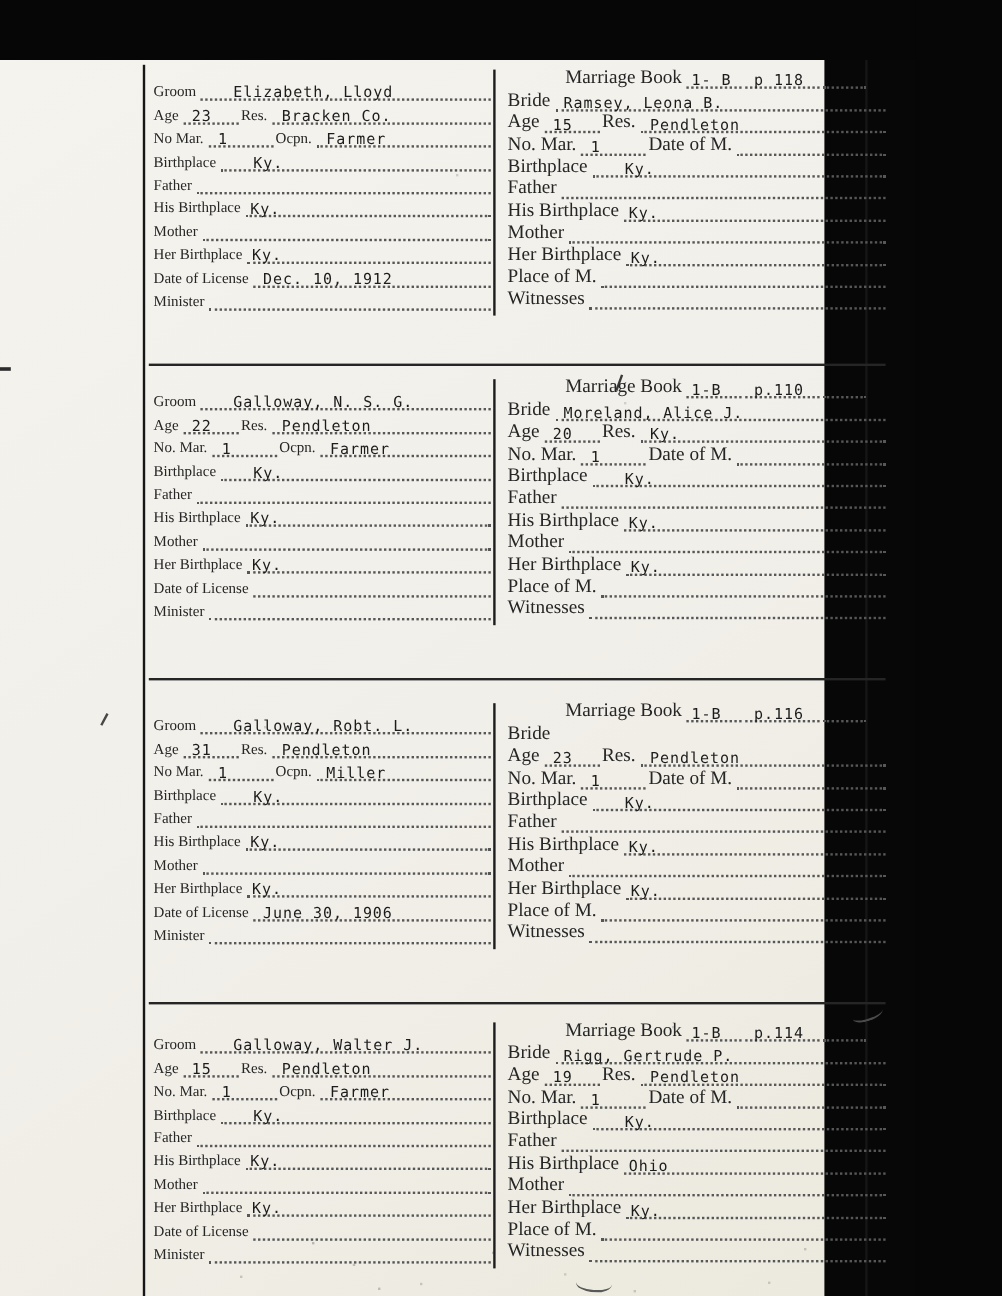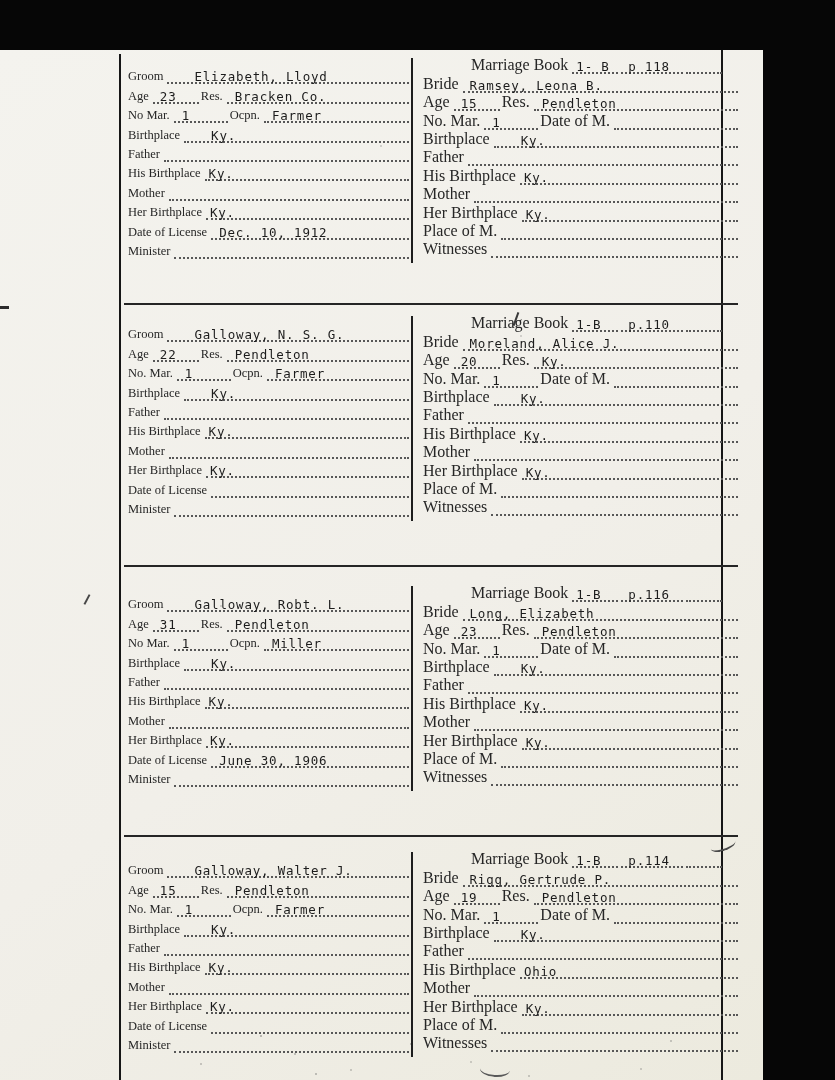--- a/index.html
+++ b/index.html
@@ -4,21 +4,21 @@
 <style>
   html,body{margin:0;padding:0;}
   body{
     width:835px;height:1080px;position:relative;overflow:hidden;
     background:#070707;
     font-family:"Liberation Serif", serif;
   }
   .band-top{position:absolute;left:0;top:0;width:835px;height:50px;background:#060606;}
   .band-right{position:absolute;right:0;top:0;width:72px;height:1080px;background:#060606;}
   .page{
-    position:absolute;left:0;top:50px;width:763px;height:1030px;
+    position:absolute;left:0;top:50px;width:687px;height:1030px;
     background:linear-gradient(145deg,#f4f3ee 0%,#f1efe9 55%,#eceade 100%);
   }
   .border-v{position:absolute;background:#161616;}
   .border-left{left:119px;top:4px;width:2px;height:1026px;}
   .border-right{left:721px;top:0px;width:2px;height:1030px;}
   .record-divider{position:absolute;left:124px;width:614px;height:2px;background:#252525;}
   .rd1{top:253px;} .rd2{top:515px;} .rd3{top:785px;}
 
   .record{position:absolute;left:128px;width:612px;height:205px;display:flex;}
   .col-left{width:283px;padding-top:9px;box-sizing:border-box;}
@@ -463,23 +463,20 @@
             <span class="val off-xs">1-B</span>
           </span>
         <span class="dots d-page">
             <span class="val off-sm">p.116</span>
           </span>
         <span class="dots d-tail"></span>
         <span class="spacer"></span>
       </div>
       <div class="row">
         <span class="lbl">Bride</span>
-        <span class="dots">
-            <span class="val off-sm">Long, Elizabeth</span>
-          </span>
       </div>
       <div class="row">
         <span class="lbl">Age</span>
         <span class="dots d-fix">
             <span class="val off-sm">23</span>
           </span>
         <span class="lbl">Res.</span>
         <span class="dots">
             <span class="val off-md">Pendleton</span>
           </span>

